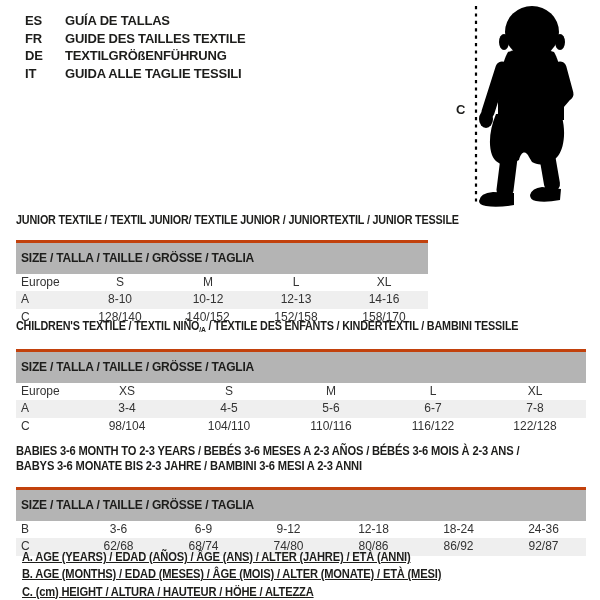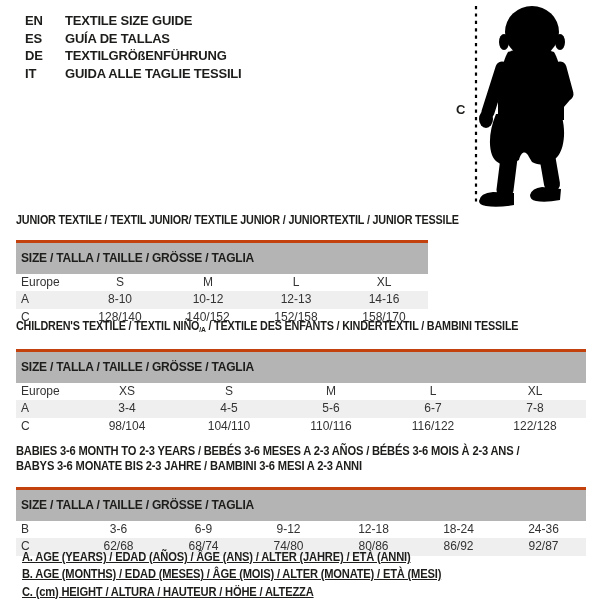--- a/index.html
+++ b/index.html
@@ -46,26 +46,26 @@
   .legend{position:absolute;left:22px;top:549px;text-decoration:underline;}
   .legend div{font-size:12px;font-weight:700;letter-spacing:-0.2px;line-height:17.3px;white-space:nowrap;}
 </style>
 </head>
 <body>
 
 <div class="canvas">
 
   <div class="lang-list">
     <div class="lang-row">
-      <span class="lang-code">EN</span>
-      <span class="lang-label">TEXTILE SIZE GUIDE</span>
-    </div>
-    <div class="lang-row">
       <span class="lang-code">ES</span>
       <span class="lang-label">GUÍA DE TALLAS</span>
+    </div>
+    <div class="lang-row">
+      <span class="lang-code">FR</span>
+      <span class="lang-label">GUIDE DES TAILLES TEXTILE</span>
     </div>
     <div class="lang-row">
       <span class="lang-code">DE</span>
       <span class="lang-label">TEXTILGRÖßENFÜHRUNG</span>
     </div>
     <div class="lang-row">
       <span class="lang-code">IT</span>
       <span class="lang-label">GUIDA ALLE TAGLIE TESSILI</span>
     </div>
   </div>

